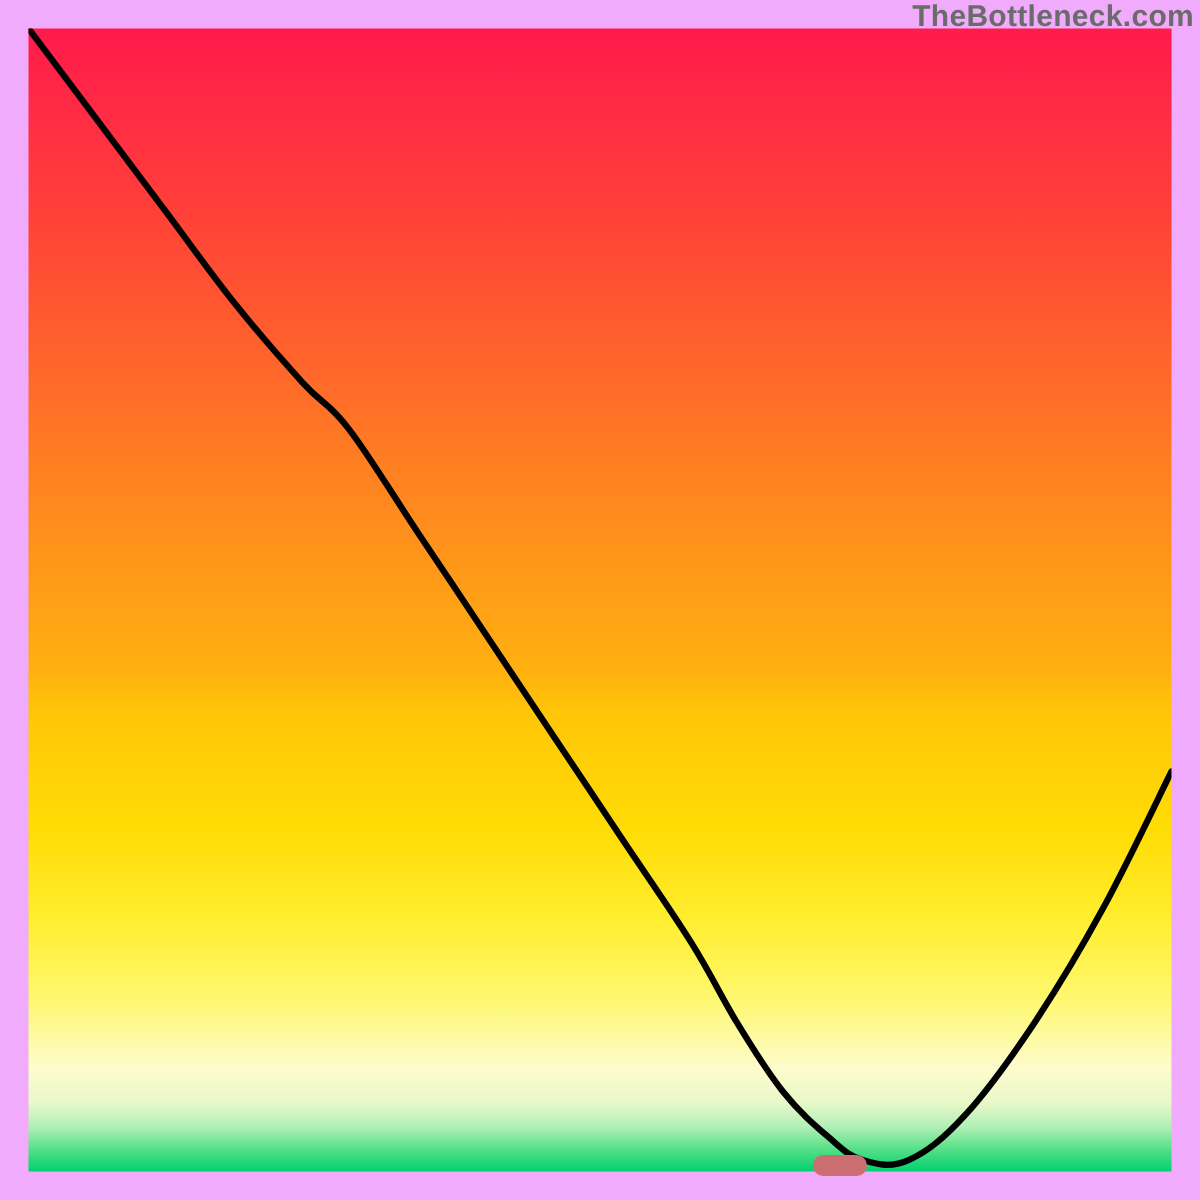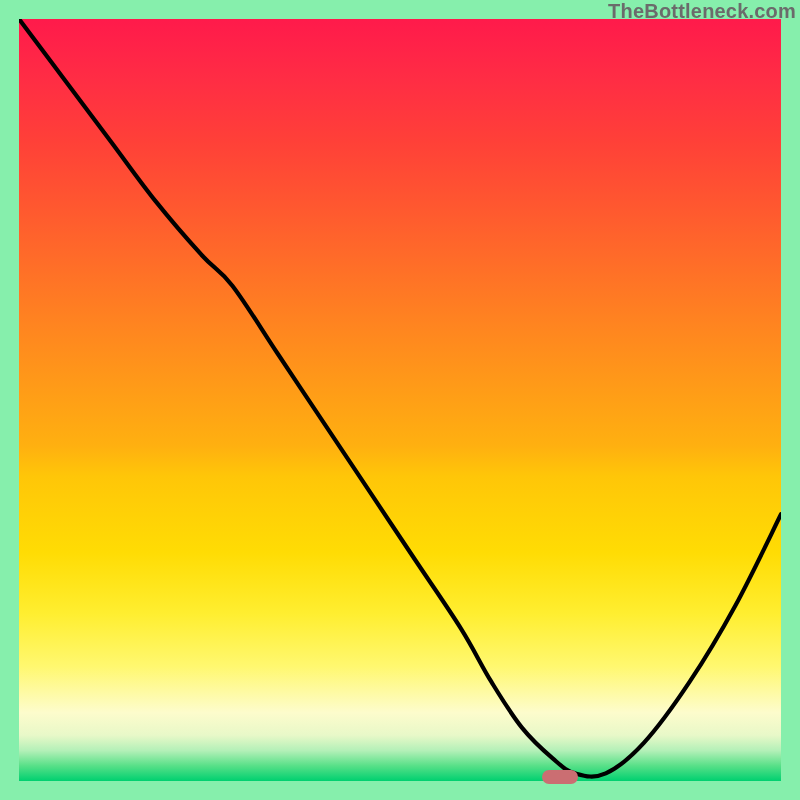--- a/index.html
+++ b/index.html
@@ -1,21 +1,21 @@
 <!DOCTYPE html>
 <html><head>
 <meta charset="utf-8">
 <style>
   * { margin: 0; padding: 0; box-sizing: border-box; }
   html, body { width: 800px; height: 800px; overflow: hidden; background: #fff; }
   .stage {
     position: relative;
     width: 800px;
     height: 800px;
-    background: #86efac;
+    background: #f0abfc;
   }
   .plot-area {
     position: absolute;
     left: 19px;
     top: 19px;
     width: 762px;
     height: 762px;
     background: linear-gradient(to bottom,
       #ff1a4b 0%,
       #ff2d44 8%,

